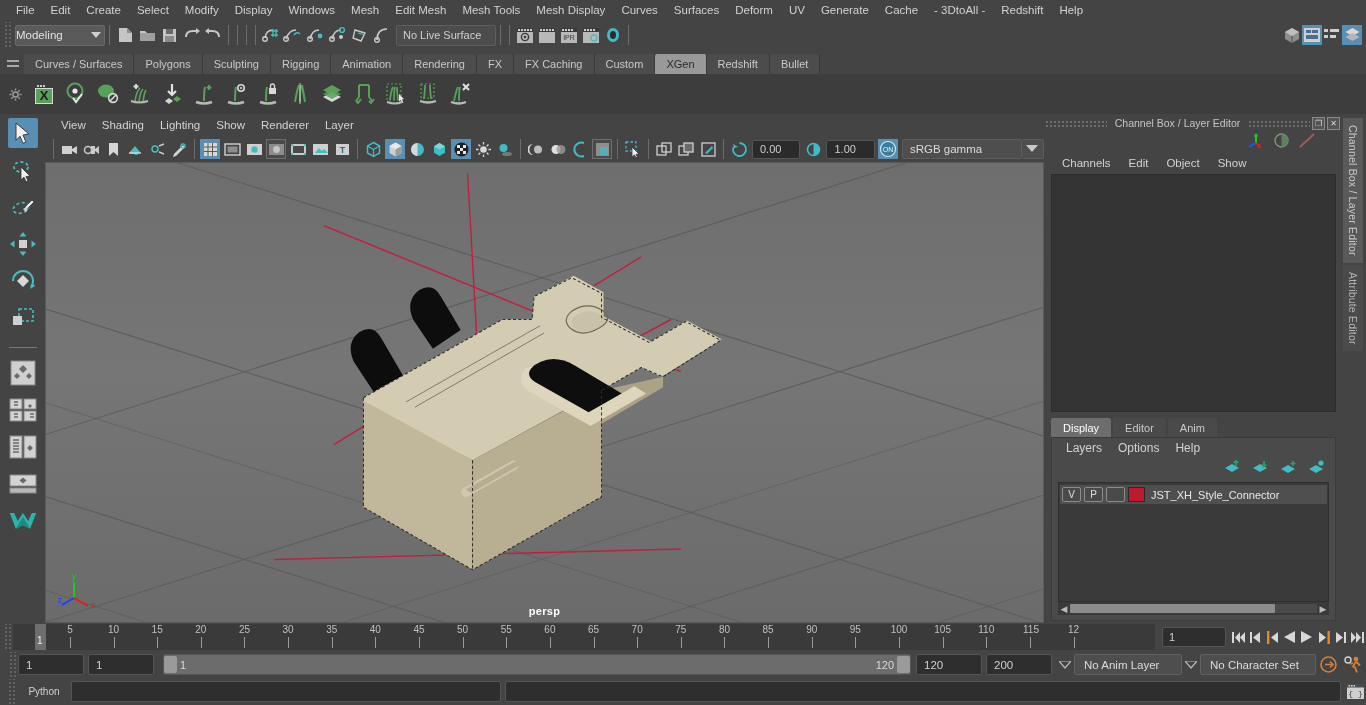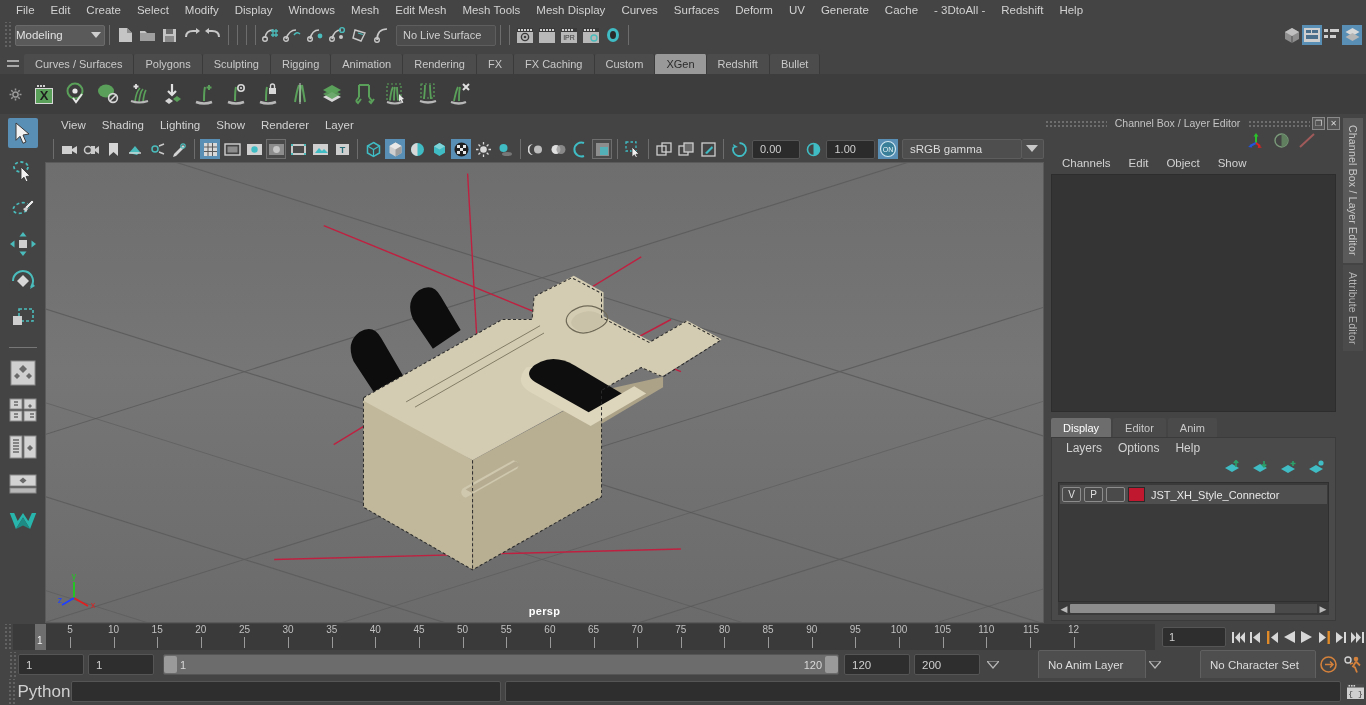--- a/index.html
+++ b/index.html
@@ -122,25 +122,25 @@
 
   .rangebar{ height:27px; background:#444; display:flex; align-items:center; flex:0 0 27px; padding-left:5px;}
   .rfield{ width:66px;height:21px;background:#2e2e2e;border:1px solid #555;border-radius:2px;
      font-size:11.5px;color:#cfcfcf;display:flex;align-items:center;padding-left:7px;margin-right:4px;flex:0 0 66px;}
   .rslider{ flex:1 1 auto; height:21px; background:#6c6c6c; border:1px solid #555; border-radius:2px;
      position:relative; margin:0 5px; display:flex; align-items:center;}
   .rhandle{ width:13px;height:17px;background:#9a9a9a;border-radius:2px;}
   .rslider .lo{ font-size:11px;color:#d8d8d8;margin-left:3px;}
   .rslider .hi{ font-size:11px;color:#d8d8d8;margin-right:3px; margin-left:auto;}
   .dropdown{ width:18px;height:21px;display:flex;align-items:center;justify-content:center;flex:0 0 18px;}
-  .combo{ height:30px; background:#4e4e4e;border:1px solid #606060;border-radius:2px;
-     font-size:11.5px;color:#dcdcdc;display:flex;align-items:center;padding:0 9px;margin-left:36px;}
+  .combo{ height:21px; background:#4e4e4e;border:1px solid #606060;border-radius:2px;
+     font-size:11.5px;color:#dcdcdc;display:flex;align-items:center;padding:0 9px;}
 
   .cmdline{ height:27px; background:#444; display:flex; align-items:center; flex:0 0 27px; padding-left:4px;}
-  .cmdlabel{ font-size:17px; color:#d0d0d0; width:54px; text-align:center; flex:0 0 54px;}
+  .cmdlabel{ font-size:10px; color:#d0d0d0; width:54px; text-align:center; flex:0 0 54px;}
   .cmdinput{ flex:0 0 430px; height:21px; background:#2e2e2e; border:1px solid #555; border-radius:2px; margin-right:4px;}
   .cmdout{ flex:1 1 auto; height:21px; background:#2e2e2e; border:1px solid #555; border-radius:2px; margin-right:3px;}
   .statusbar{ height:24px; background:#4a4a4a; display:flex; align-items:center; flex:0 0 24px; padding-left:4px;}
   .statusbar .txt{ font-size:11px; color:#cfcfcf; margin-left:20px;}
 </style>
 </head>
 <body>
 
 <div class="app">
 

